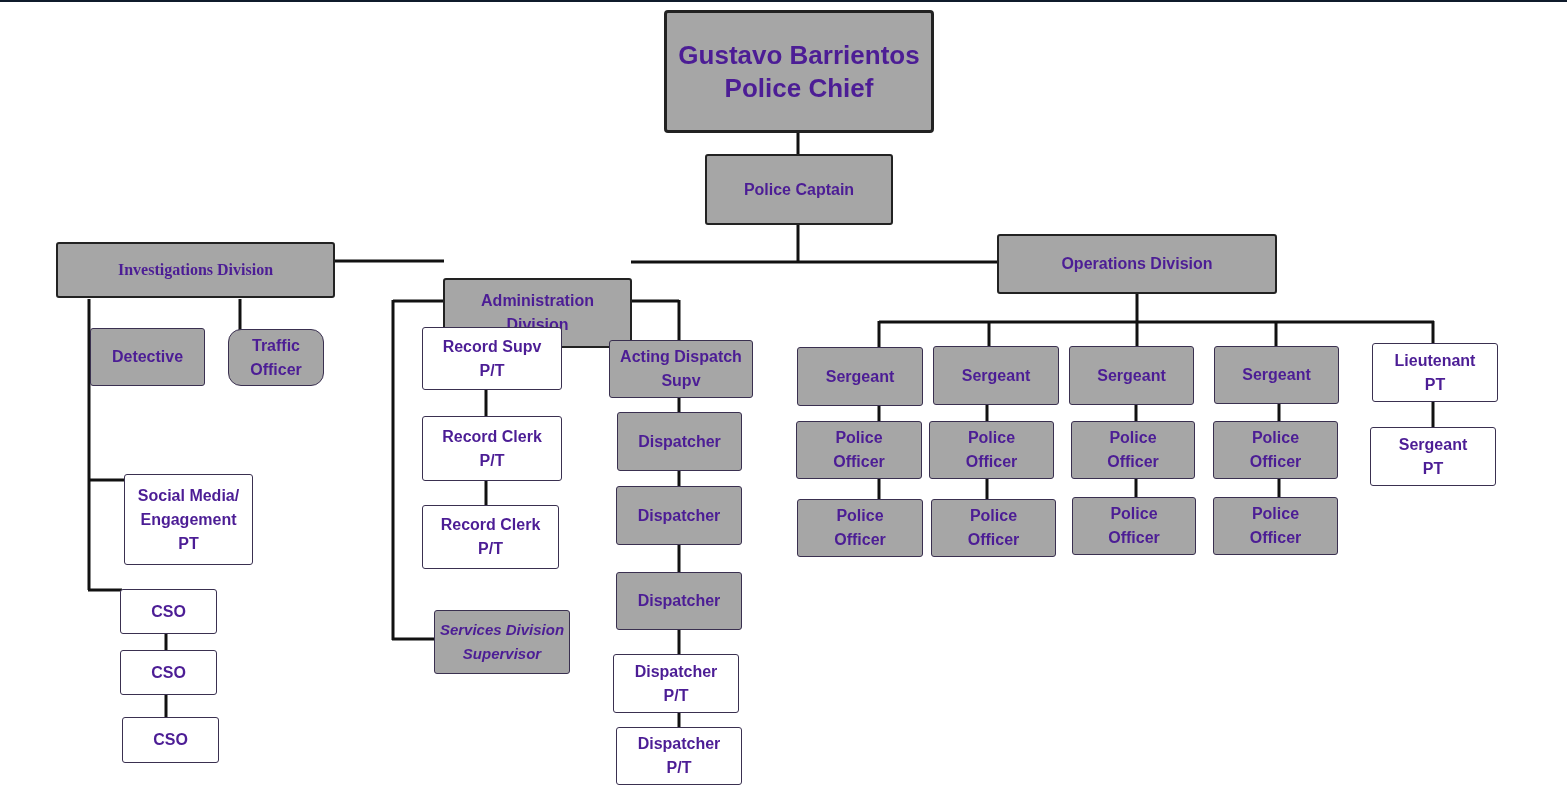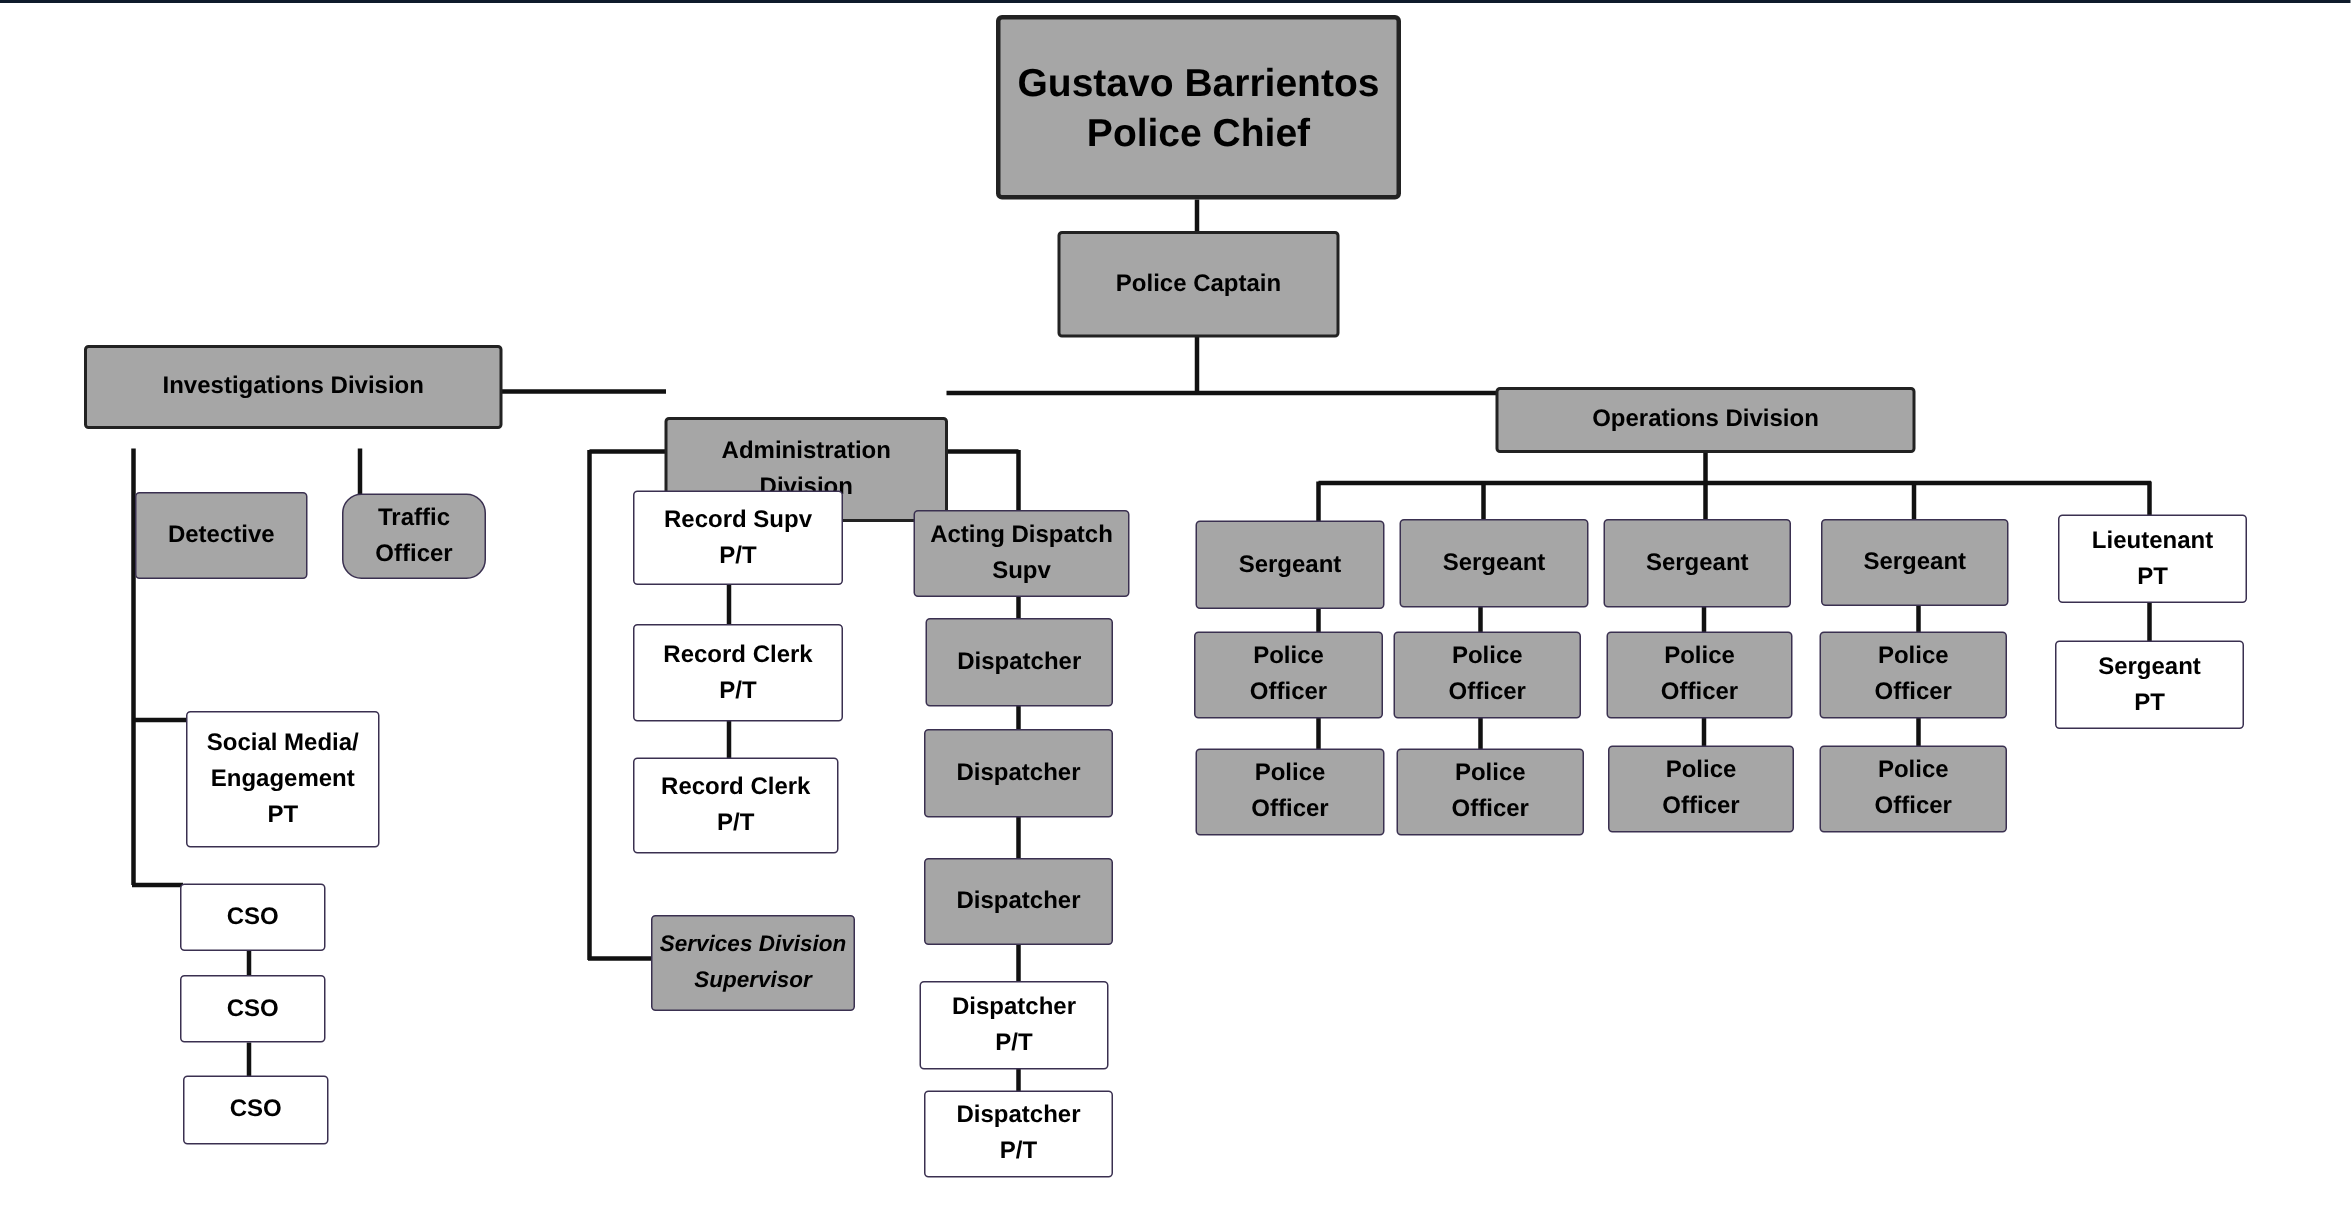--- a/index.html
+++ b/index.html
@@ -2,21 +2,21 @@
 <html><head>
 <meta charset="utf-8">
 <style>
   html, body { margin: 0; padding: 0; background: #ffffff; }
   body { width: 1567px; height: 805px; position: relative; overflow: hidden;
          font-family: "Liberation Sans", "DejaVu Sans", sans-serif; }
   .topbar { position: absolute; left: 0; top: 0; width: 1567px; height: 2px; background: #0f1b2b; }
   svg.lines { position: absolute; left: 0; top: 0; }
   svg.lines line { stroke: #111; stroke-width: 3; }
   .box { position: absolute; box-sizing: border-box; display: flex; align-items: center; justify-content: center;
-         text-align: center; font-weight: bold; color: #000000; font-size: 16px; line-height: 24px;
+         text-align: center; font-weight: bold; color: #4c1d95; font-size: 16px; line-height: 24px;
          border: 1.5px solid #3a3050; border-radius: 3px; white-space: pre-line; }
   .gray { background: #a6a6a6; }
   .white { background: #ffffff; }
   .dark { border: 2px solid #222; }
   .chief { font-size: 26px; line-height: 33px; border-width: 3px; border-color: #222; border-radius: 4px; }
 </style>
 </head>
 <body>
 
 <div class="topbar"></div>
@@ -67,24 +67,24 @@
   <line x1="1433" y1="400" x2="1433" y2="428"></line>
 </svg>
 
 <div class="box gray chief" style="left:664px; top:10px; width:270px; height:123px; flex-direction:column;">
   <span>Gustavo Barrientos</span>
   <span>Police Chief</span>
 </div>
 
 <div class="box gray dark" style="left:705px; top:154px; width:188px; height:71px;">Police Captain</div>
 
-<div class="box gray dark" style="left:56px; top:230px; width:279px; height:56px;">Investigations Division</div>
+<div class="box gray dark" style="left:56px; top:242px; width:279px; height:56px;font-family:Liberation Serif, serif;">Investigations Division</div>
 <div class="box gray dark" style="left:443px; top:234px; width:189px; height:70px;margin-top:44px;">Administration
 Division</div>
-<div class="box gray dark" style="left:997px; top:234px; width:280px; height:44px;margin-top:24px;">Operations Division</div>
+<div class="box gray dark" style="left:997px; top:234px; width:280px; height:60px;">Operations Division</div>
 
 <div class="box gray" style="left:90px; top:328px; width:115px; height:58px;">Detective</div>
 <div class="box gray" style="left:228px; top:329px; width:96px; height:57px;border-radius:13px;">Traffic
 Officer</div>
 <div class="box white" style="left:124px; top:435px; width:129px; height:91px;margin-top:39px;">Social Media/
 Engagement
 PT</div>
 <div class="box white" style="left:120px; top:589px; width:97px; height:45px;">CSO</div>
 <div class="box white" style="left:120px; top:650px; width:97px; height:45px;">CSO</div>
 <div class="box white" style="left:122px; top:717px; width:97px; height:46px;">CSO</div>

